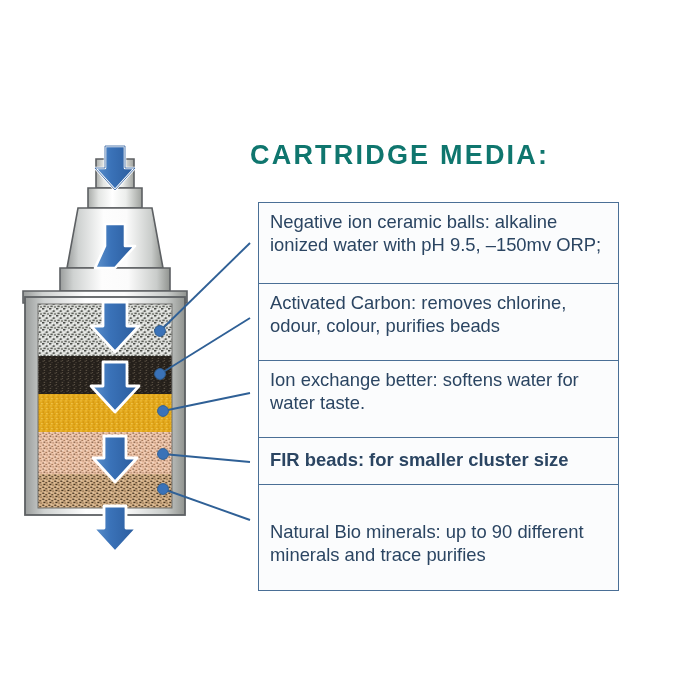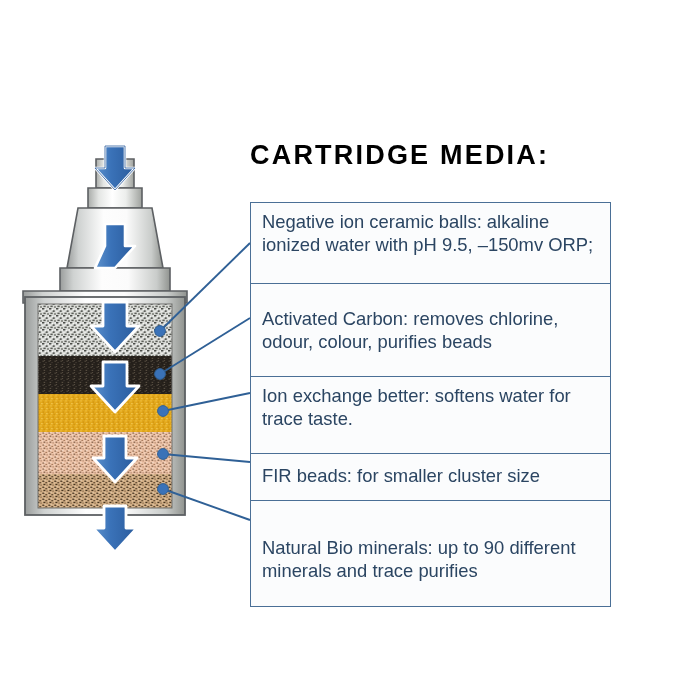--- a/index.html
+++ b/index.html
@@ -22,49 +22,49 @@
   
   #title {
     position: absolute;
     left: 250px;
     top: 140px;
     width: 430px;
     font-family: "Liberation Sans", sans-serif;
     font-size: 27px;
     font-weight: bold;
     letter-spacing: 2.2px;
-    color: #000000;
+    color: #0f766e;
     white-space: nowrap;
   }
 
   
   #callout-table {
     position: absolute;
-    left: 250px;
+    left: 258px;
     top: 202px;
     width: 361px;
     border: 1.4px solid #4a6f96;
     background: #fbfcfd;
     box-sizing: border-box;
   }
   .callout-row {
     box-sizing: border-box;
     border-bottom: 1.4px solid #4a6f96;
     padding: 7px 10px 8px 11px;
     color: #2b4562;
     font-size: 18.4px;
     line-height: 1.26;
     font-family: "Liberation Sans", sans-serif;
     background: #fbfcfd;
   }
   .callout-row:last-child { border-bottom: none; margin-top: 28px; }
   .callout-row.r0 { height: 81px; }
-  .callout-row.r1 { height: 77px; margin-top: 16px; }
+  .callout-row.r1 { height: 77px; }
   .callout-row.r2 { height: 77px; }
-  .callout-row.r3 { height: 47px; padding-top: 10px; }
+  .callout-row.r3 { height: 47px; padding-top: 10px; font-weight: bold; }
   .callout-row.r4 { height: 77px; }
 
   
   #illustration {
     position: absolute;
     left: 0;
     top: 0;
     width: 700px;
     height: 700px;
     pointer-events: none;
@@ -241,21 +241,21 @@
       <div>ionized water with pH 9.5, –150mv ORP;</div>
     </div>
 
     <div class="callout-row r1">
       <div>Activated Carbon: removes chlorine,</div>
       <div>odour, colour, purifies beads</div>
     </div>
 
     <div class="callout-row r2">
       <div>Ion exchange better: softens water for</div>
-      <div>trace taste.</div>
+      <div>water taste.</div>
     </div>
 
     <div class="callout-row r3">
       <div>FIR beads: for smaller cluster size</div>
     </div>
 
     <div class="callout-row r4">
       <div>Natural Bio minerals: up to 90 different</div>
       <div>minerals and trace purifies</div>
     </div>

